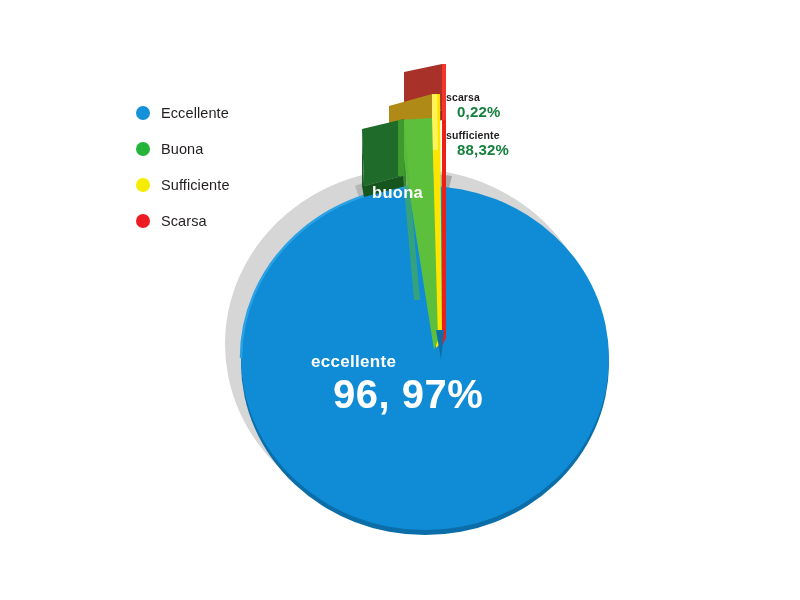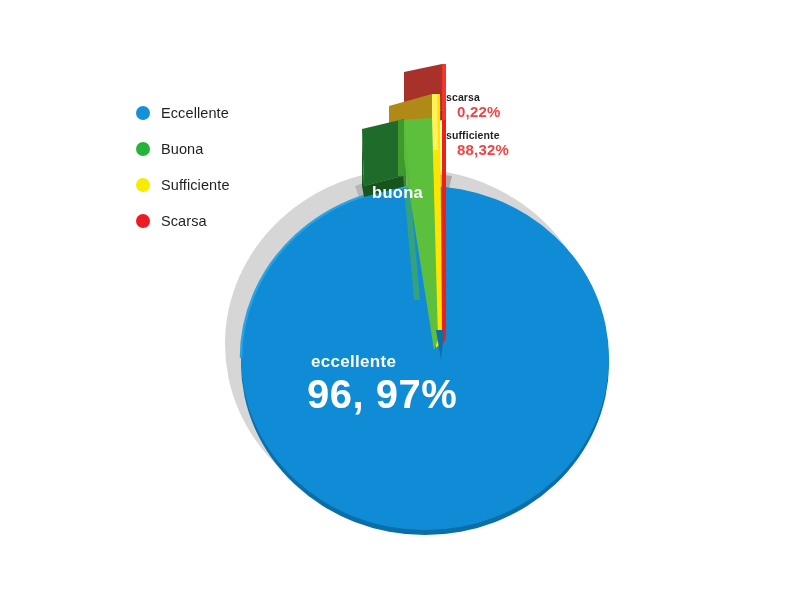--- a/index.html
+++ b/index.html
@@ -75,42 +75,42 @@
   
   .callout.small .cat {
     font-size: 10.5px;
     color: #231f20;
     letter-spacing: 0.1px;
     line-height: 12px;
     font-weight: bold;
   }
   .callout.small .val {
     font-size: 15px;
-    color: #ef4444;
+    color: #15803d;
     letter-spacing: 0.2px;
     line-height: 18px;
     margin-left: 11px;
     font-weight: bold;
   }
   
   .callout.white .cat {
     color: #ffffff;
     font-weight: bold;
   }
   .callout.white .val {
     color: #ffffff;
     font-weight: bold;
   }
   #label-buona { left: 372px; top: 183px; }
   #label-buona .cat { font-size: 16.5px; line-height: 19px; letter-spacing: 0.3px; }
   #label-buona .val { font-size: 34px; line-height: 38px; letter-spacing: 0.5px; margin-left: 31px; }
 
   #label-eccellente { left: 307px; top: 352px; }
   #label-eccellente .cat { font-size: 17px; line-height: 20px; letter-spacing: 0.3px; margin-left: 4px; }
-  #label-eccellente .val { font-size: 40px; line-height: 45px; letter-spacing: 0.5px; }
+  #label-eccellente .val { font-size: 40px; line-height: 45px; letter-spacing: 0.5px; margin-left: 26px; }
 
   #label-scarsa { left: 446px; top: 91px; }
   #label-sufficiente { left: 446px; top: 129px; }
 </style>
 </head>
 <body>
 
 <div id="chart-root">
 
   <svg id="pie-svg" viewBox="0 0 800 600">

